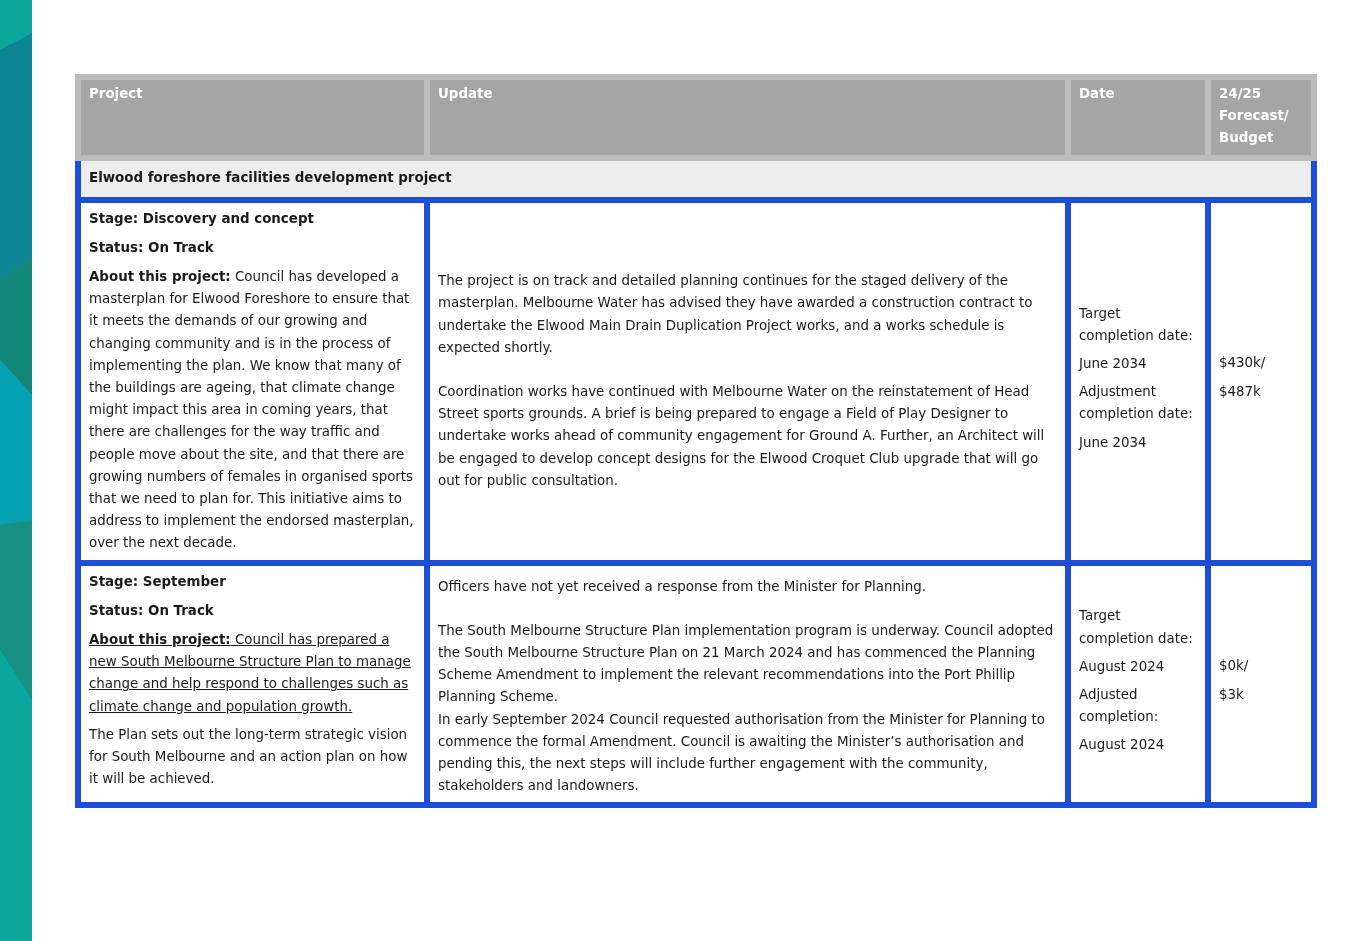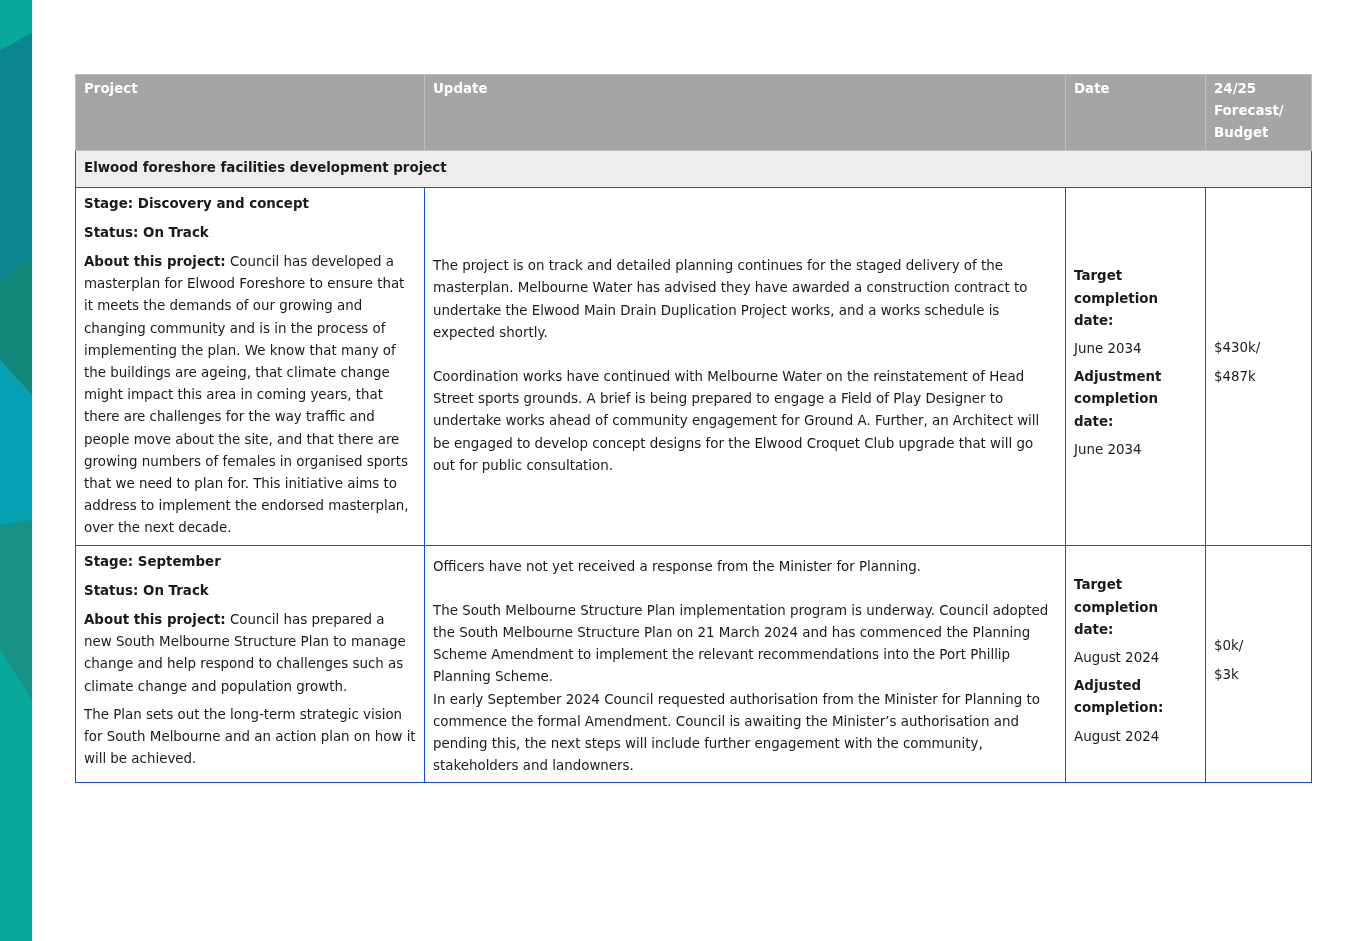--- a/index.html
+++ b/index.html
@@ -11,37 +11,37 @@
     }
     .side-band { position: absolute; left: 0; top: 0; width: 32px; height: 941px; overflow: hidden; }
     .side-band svg { display: block; }
 
     table.report {
       position: absolute; left: 75px; top: 74px;
       width: 1236px; border-collapse: collapse; table-layout: fixed;
       font-size: 13.4px; line-height: 22.2px;
     }
     table.report td, table.report th {
-      border: 1px solid #1d4ed8; vertical-align: top; padding: 5px 8px; text-align: left;
+      border: 6px solid #1d4ed8; vertical-align: top; padding: 5px 8px; text-align: left;
     }
     table.report th {
       background: #a5a5a5; color: #ffffff; font-weight: bold; font-size: 13.4px;
       height: 58px; padding-top: 3px; border-color: #bdbdbd;
     }
     tr.group td {
       background: #ededed; font-weight: bold; height: 26px; padding-top: 6px; padding-bottom: 4px; margin-left: 19px;
     }
     .label-line { font-weight: bold; margin-bottom: 7px; }
     .about { margin: 0; }
     .about b { font-weight: bold; }
-    .para { margin: 0 0 6px 0; }
+    .para { margin: 0 0 6px 0; text-decoration: underline; }
     .upd p { margin: 0; }
     .upd .gap { height: 22px; }
     .mid { vertical-align: middle !important; }
-    .date-label { font-weight: bold; margin-bottom: 6px; }
+    .date-label { font-weight: normal; margin-bottom: 6px; }
     .date-val { margin-bottom: 6px; }
     .budget div { margin-bottom: 7px; }
 
     .footer {
       position: absolute; right: 73px; top: 948px;
       font-size: 13px; color: #2a2a2a;
     }
     .footer .pg { color: #4a6fa5; background: #e6e9ef; }
   </style>
 </head>

